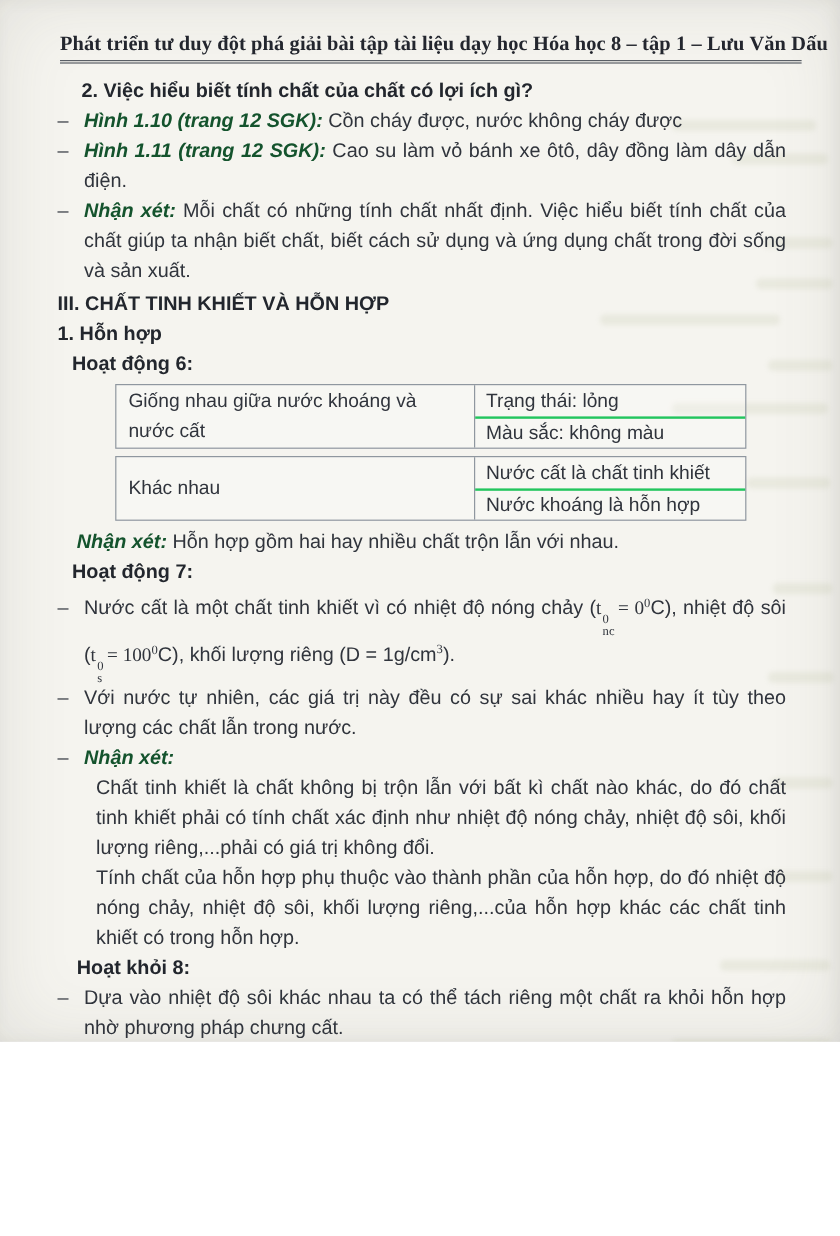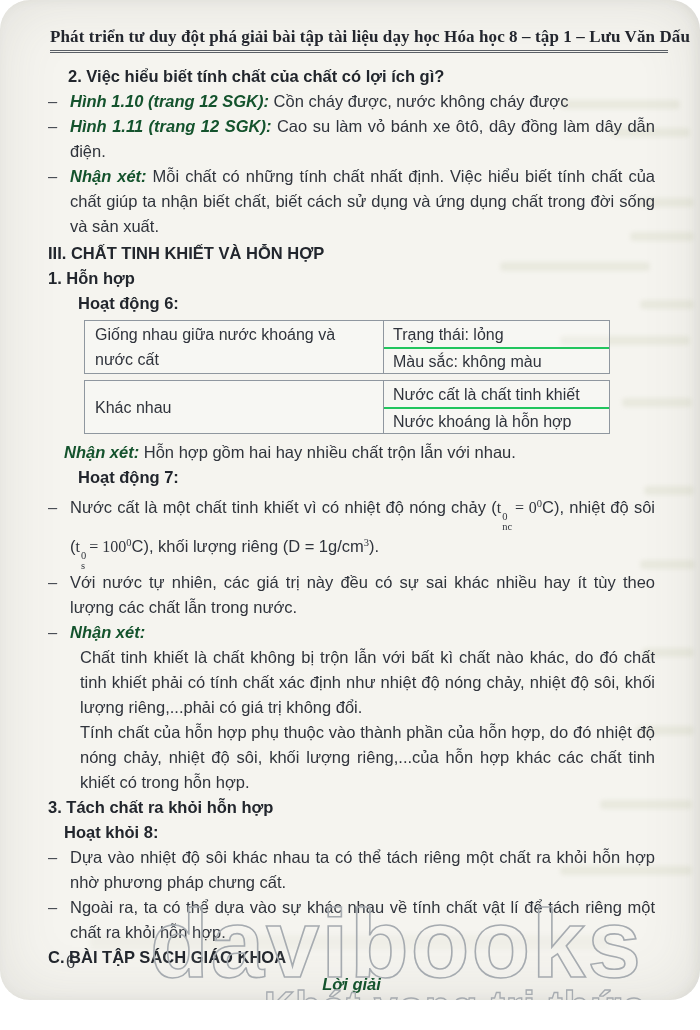--- a/index.html
+++ b/index.html
@@ -1,50 +1,49 @@
 <!DOCTYPE html>
 <html><head>
 <meta charset="utf-8">
 <style>
   html,body { margin:0; padding:0; }
   body { width:700px; height:1030px; font-family:"Liberation Sans","DejaVu Sans",sans-serif; }
   .page {
-    position:relative; width:700px; height:1000px; overflow:hidden;
+    position:relative; width:700px; height:868px; overflow:hidden;
     background:#f5f4ef;
     box-shadow: inset 0 0 60px rgba(90,90,80,0.12), inset -4px 0 12px rgba(120,120,110,0.10);
     color:#2e323a;
-    border-radius:30px;
   }
   .header {
     position:absolute; left:50px; top:27px; width:618px;
     font-family:"Liberation Serif","DejaVu Serif",serif;
     font-weight:bold; font-size:17px; color:#23262e;
     padding-bottom:3px; border-bottom:3px double #5a5f66;
     letter-spacing:0.1px; white-space:nowrap;
   }
   .content {
     position:absolute; left:48px; top:64px; width:607px;
     font-size:16.5px; line-height:25px; color:#30343c;
   }
   p { margin:0; }
   .bold { font-weight:bold; color:#22262d; }
   .bi { font-weight:bold; font-style:italic; color:#14532d; }
   .ml20 { margin-left:20px; }
-  .ml16 { margin-left:30px; }
+  .ml16 { margin-left:12px; }
   .ml40 { margin-left:16px; }
   .ml22 { margin-left:32px; }
   .just { text-align:justify; }
   .li { display:flex; }
   .li .dash { width:22px; flex:none; color:#454951; }
   .li .txt { flex:1; text-align:justify; }
   .mt2 { margin-top:2px; } .mt4 { margin-top:4px; } .mt6 { margin-top:6px; }
 
   .tbl {
     display:grid; grid-template-columns:299px 1fr; grid-template-rows:26px 26px;
-    width:524px; margin-left:36px; border:1px solid #8f979f; background:rgba(255,255,255,0.25);
+    width:524px; margin-left:48px; border:1px solid #8f979f; background:rgba(255,255,255,0.25);
     font-size:16px;
   }
   .tbl .lc { grid-row:1/3; border-right:1px solid #8f979f; display:flex; align-items:center; padding:0 10px; }
   .tbl .rc { padding:0 9px; line-height:25px; display:flex; align-items:center; }
   .tbl .rc2 { border-top:2px solid #22c55e; }
 
   .fline { line-height:30px; }
   .fwrap { font-family:"Liberation Serif","DejaVu Serif",serif; font-size:16px; white-space:nowrap; }
   .fbase { font-family:"Liberation Serif","DejaVu Serif",serif; }
   .fss {
@@ -157,21 +156,20 @@
       <p class="txt">Với nước tự nhiên, các giá trị này đều có sự sai khác nhiều hay ít tùy theo lượng các chất lẫn trong nước.</p>
     </div>
 
     <div class="li">
       <span class="dash">–</span>
       <p class="txt"><span class="bi">Nhận xét:</span></p>
     </div>
     <p class="ml22 just">Chất tinh khiết là chất không bị trộn lẫn với bất kì chất nào khác, do đó chất tinh khiết phải có tính chất xác định như nhiệt độ nóng chảy, nhiệt độ sôi, khối lượng riêng,...phải có giá trị không đổi.</p>
     <p class="ml22 just">Tính chất của hỗn hợp phụ thuộc vào thành phần của hỗn hợp, do đó nhiệt độ nóng chảy, nhiệt độ sôi, khối lượng riêng,...của hỗn hợp khác các chất tinh khiết có trong hỗn hợp.</p>
 
-    <p class="bold">3. Tách chất ra khỏi hỗn hợp</p>
     <p class="bold ml40">Hoạt khỏi 8:</p>
 
     <div class="li">
       <span class="dash">–</span>
       <p class="txt">Dựa vào nhiệt độ sôi khác nhau ta có thể tách riêng một chất ra khỏi hỗn hợp nhờ phương pháp chưng cất.</p>
     </div>
 
     <div class="li">
       <span class="dash">–</span>
       <p class="txt">Ngoài ra, ta có thể dựa vào sự khác nhau về tính chất vật lí để tách riêng một chất ra khỏi hỗn hợp.</p>

